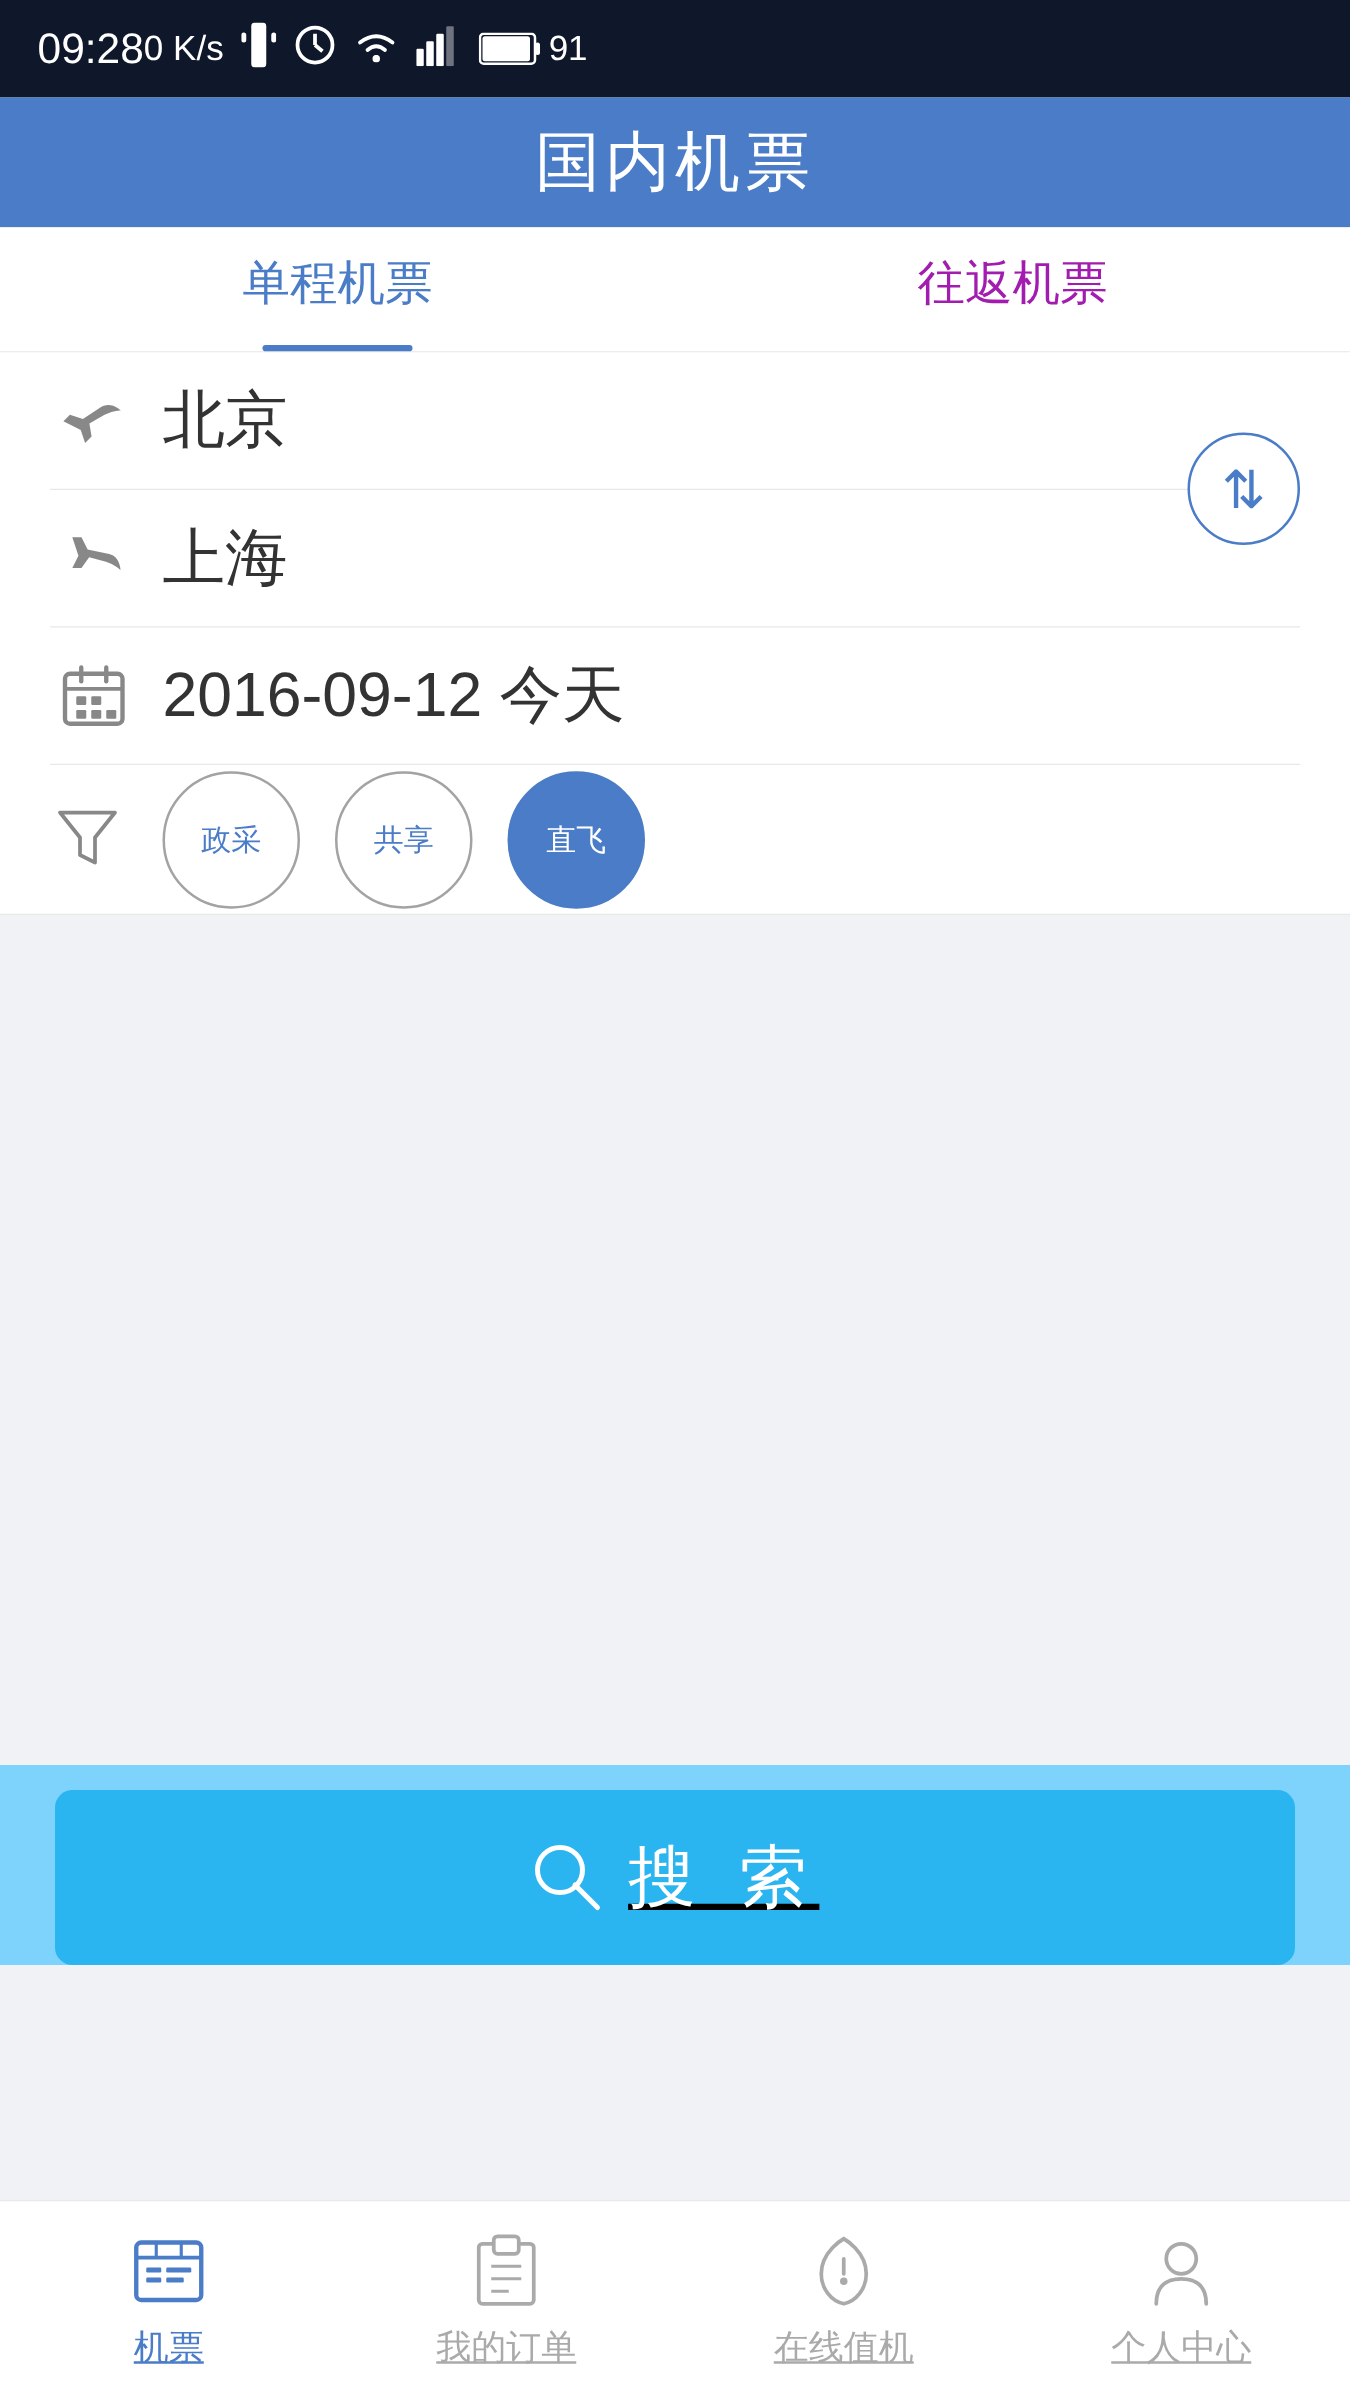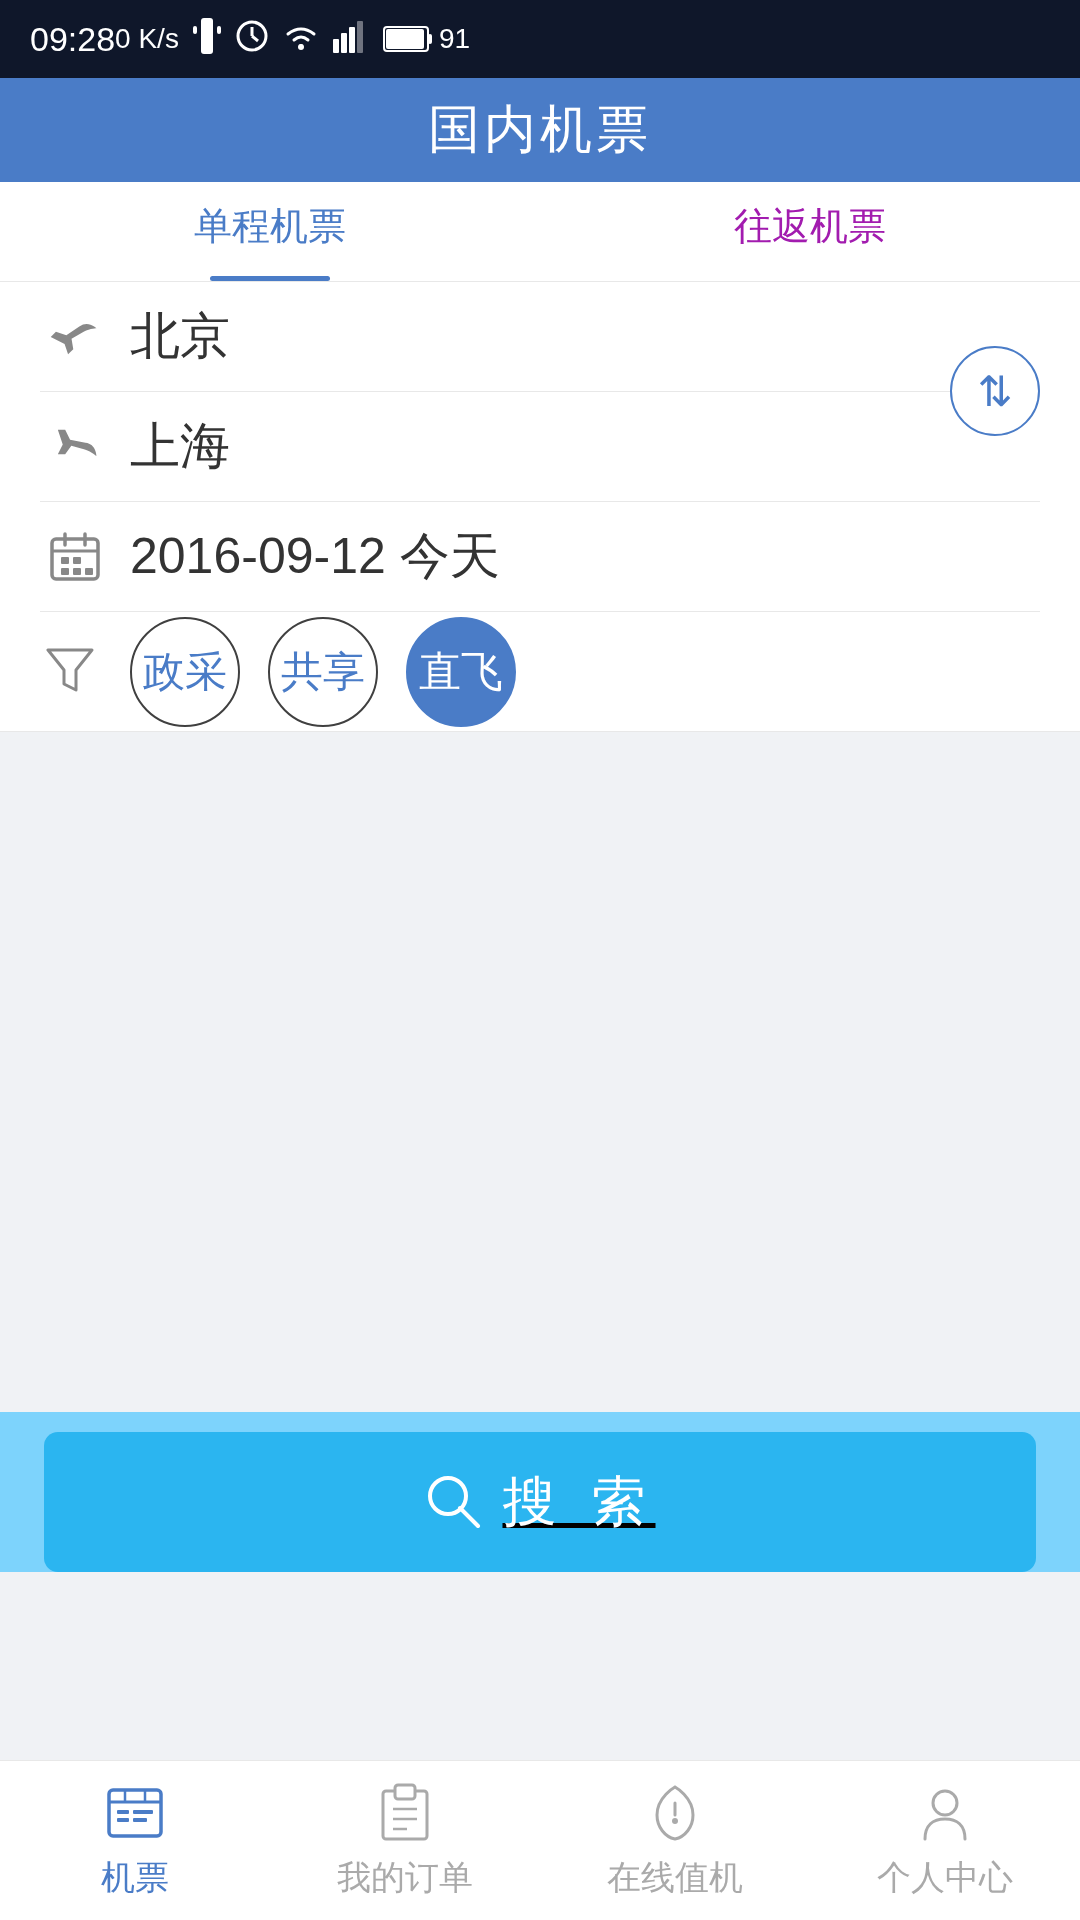--- a/index.html
+++ b/index.html
@@ -161,26 +161,26 @@
     .filter-chips {
       display: flex;
       gap: 28px;
       flex: 1;
     }
 
     .chip {
       width: 110px;
       height: 110px;
       border-radius: 50%;
-      border: 2px solid #404040;
-      background: white;
-      display: flex;
-      align-items: center;
-      justify-content: center;
-      font-size: 42px;
+      border: 2px solid #a3a3a3;
+      background: white;
+      display: flex;
+      align-items: center;
+      justify-content: center;
+      font-size: 24px;
       color: #4a7cc7;
       cursor: pointer;
     }
 
     .chip.active {
       background: #4a7cc7;
       color: white;
       border-color: #4a7cc7;
     }
 
@@ -242,22 +242,23 @@
 
     .nav-icon {
       width: 64px;
       height: 64px;
       display: flex;
       align-items: center;
       justify-content: center;
     }
 
     .nav-label {
-      font-size: 34px;
+      font-size: 28px;
       color: #aaa;
+      text-decoration: underline;
     }
 
     .nav-label.active {
       color: #4a7cc7;
     }
 
     
     .plane-svg {
       fill: #888;
       width: 52px;

